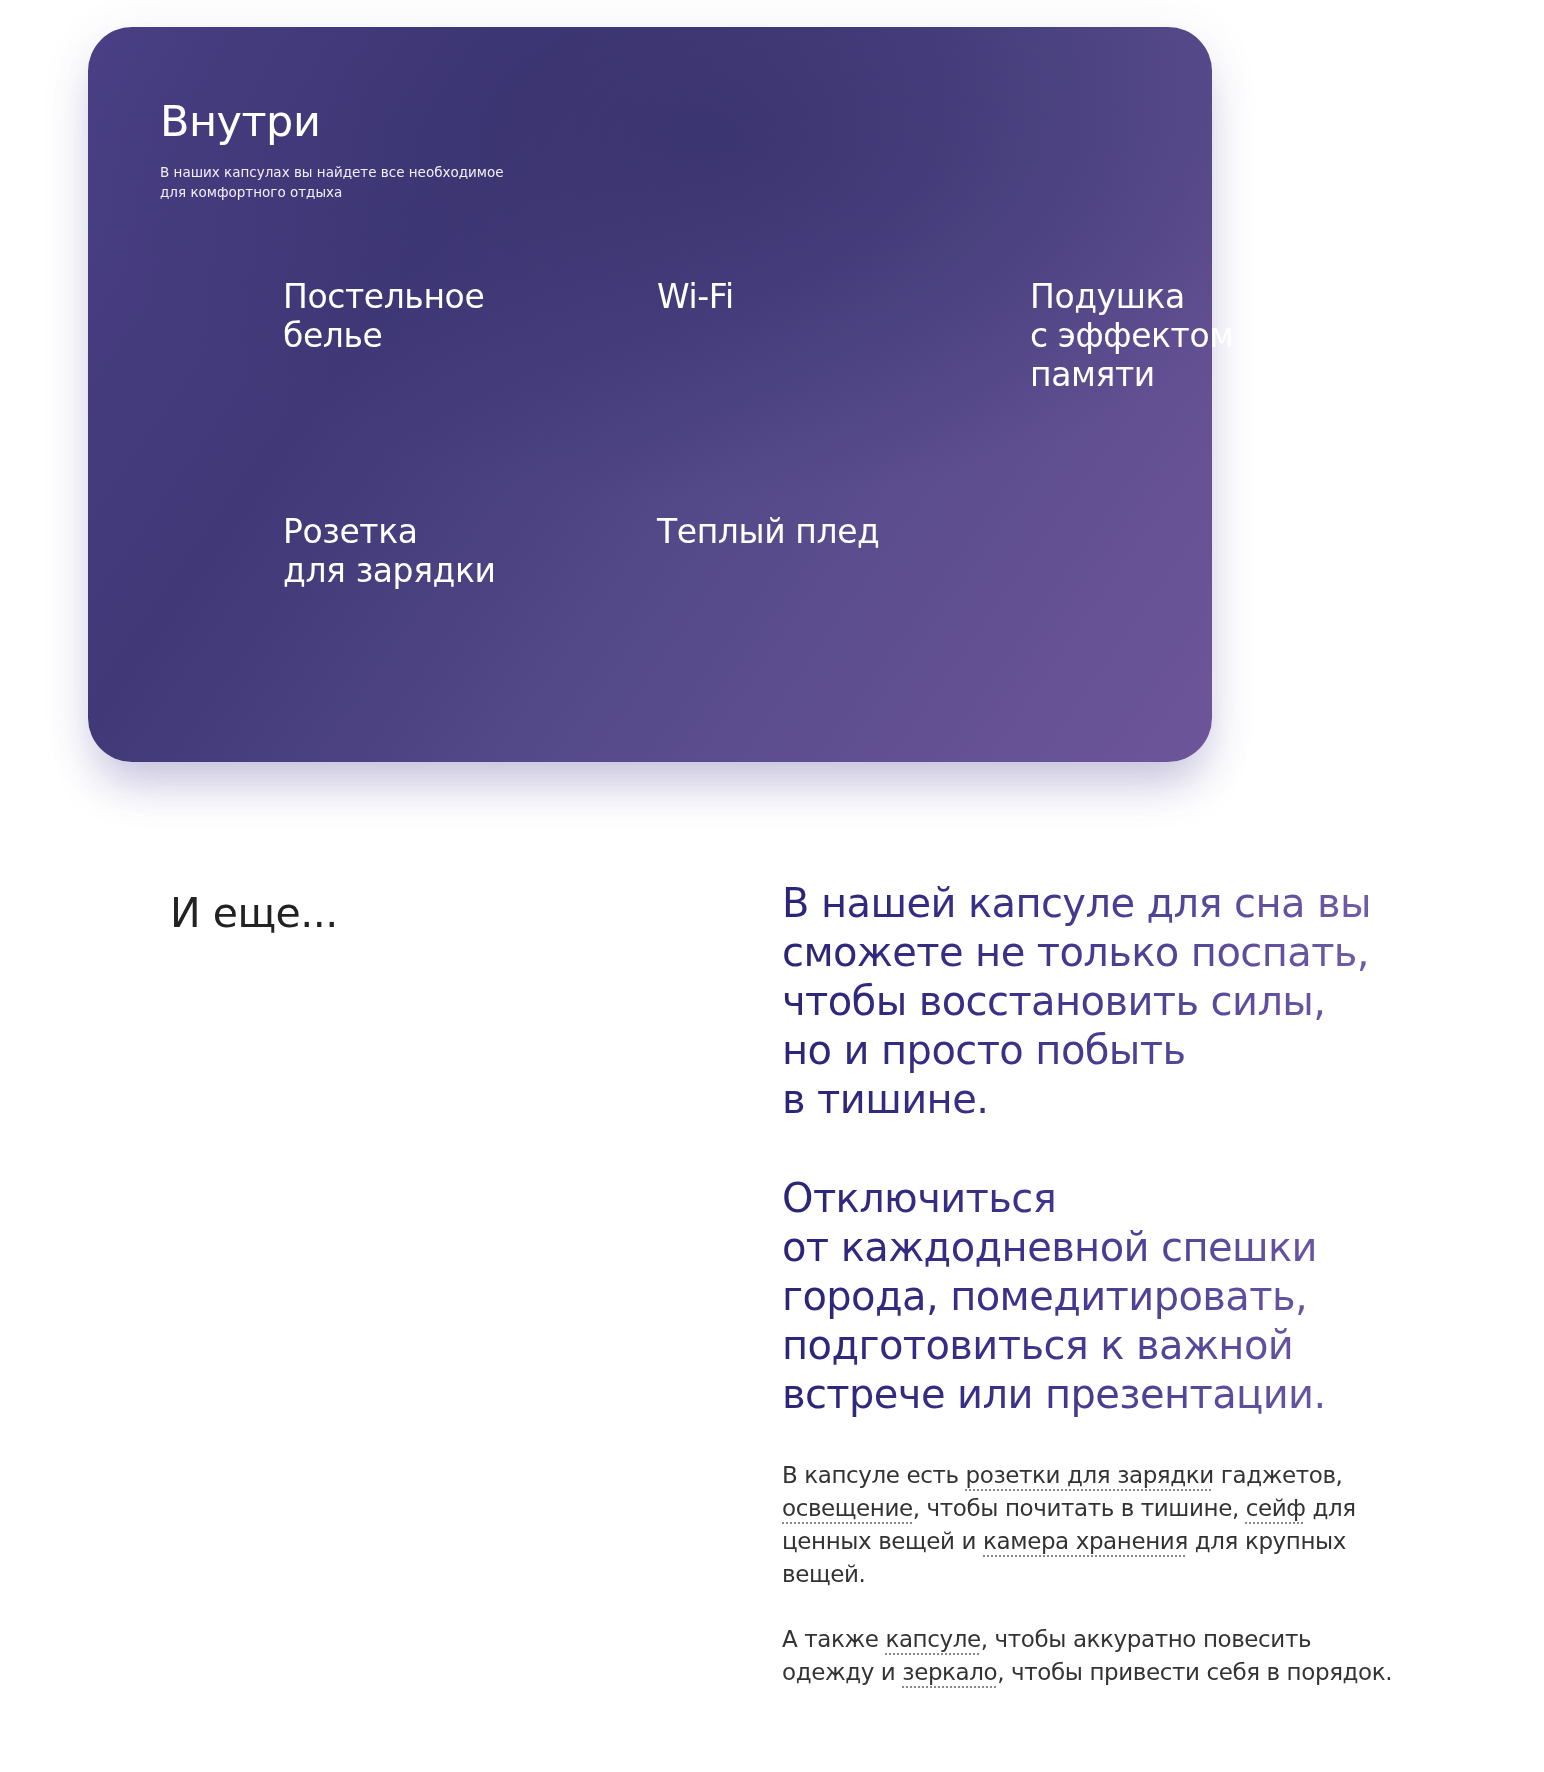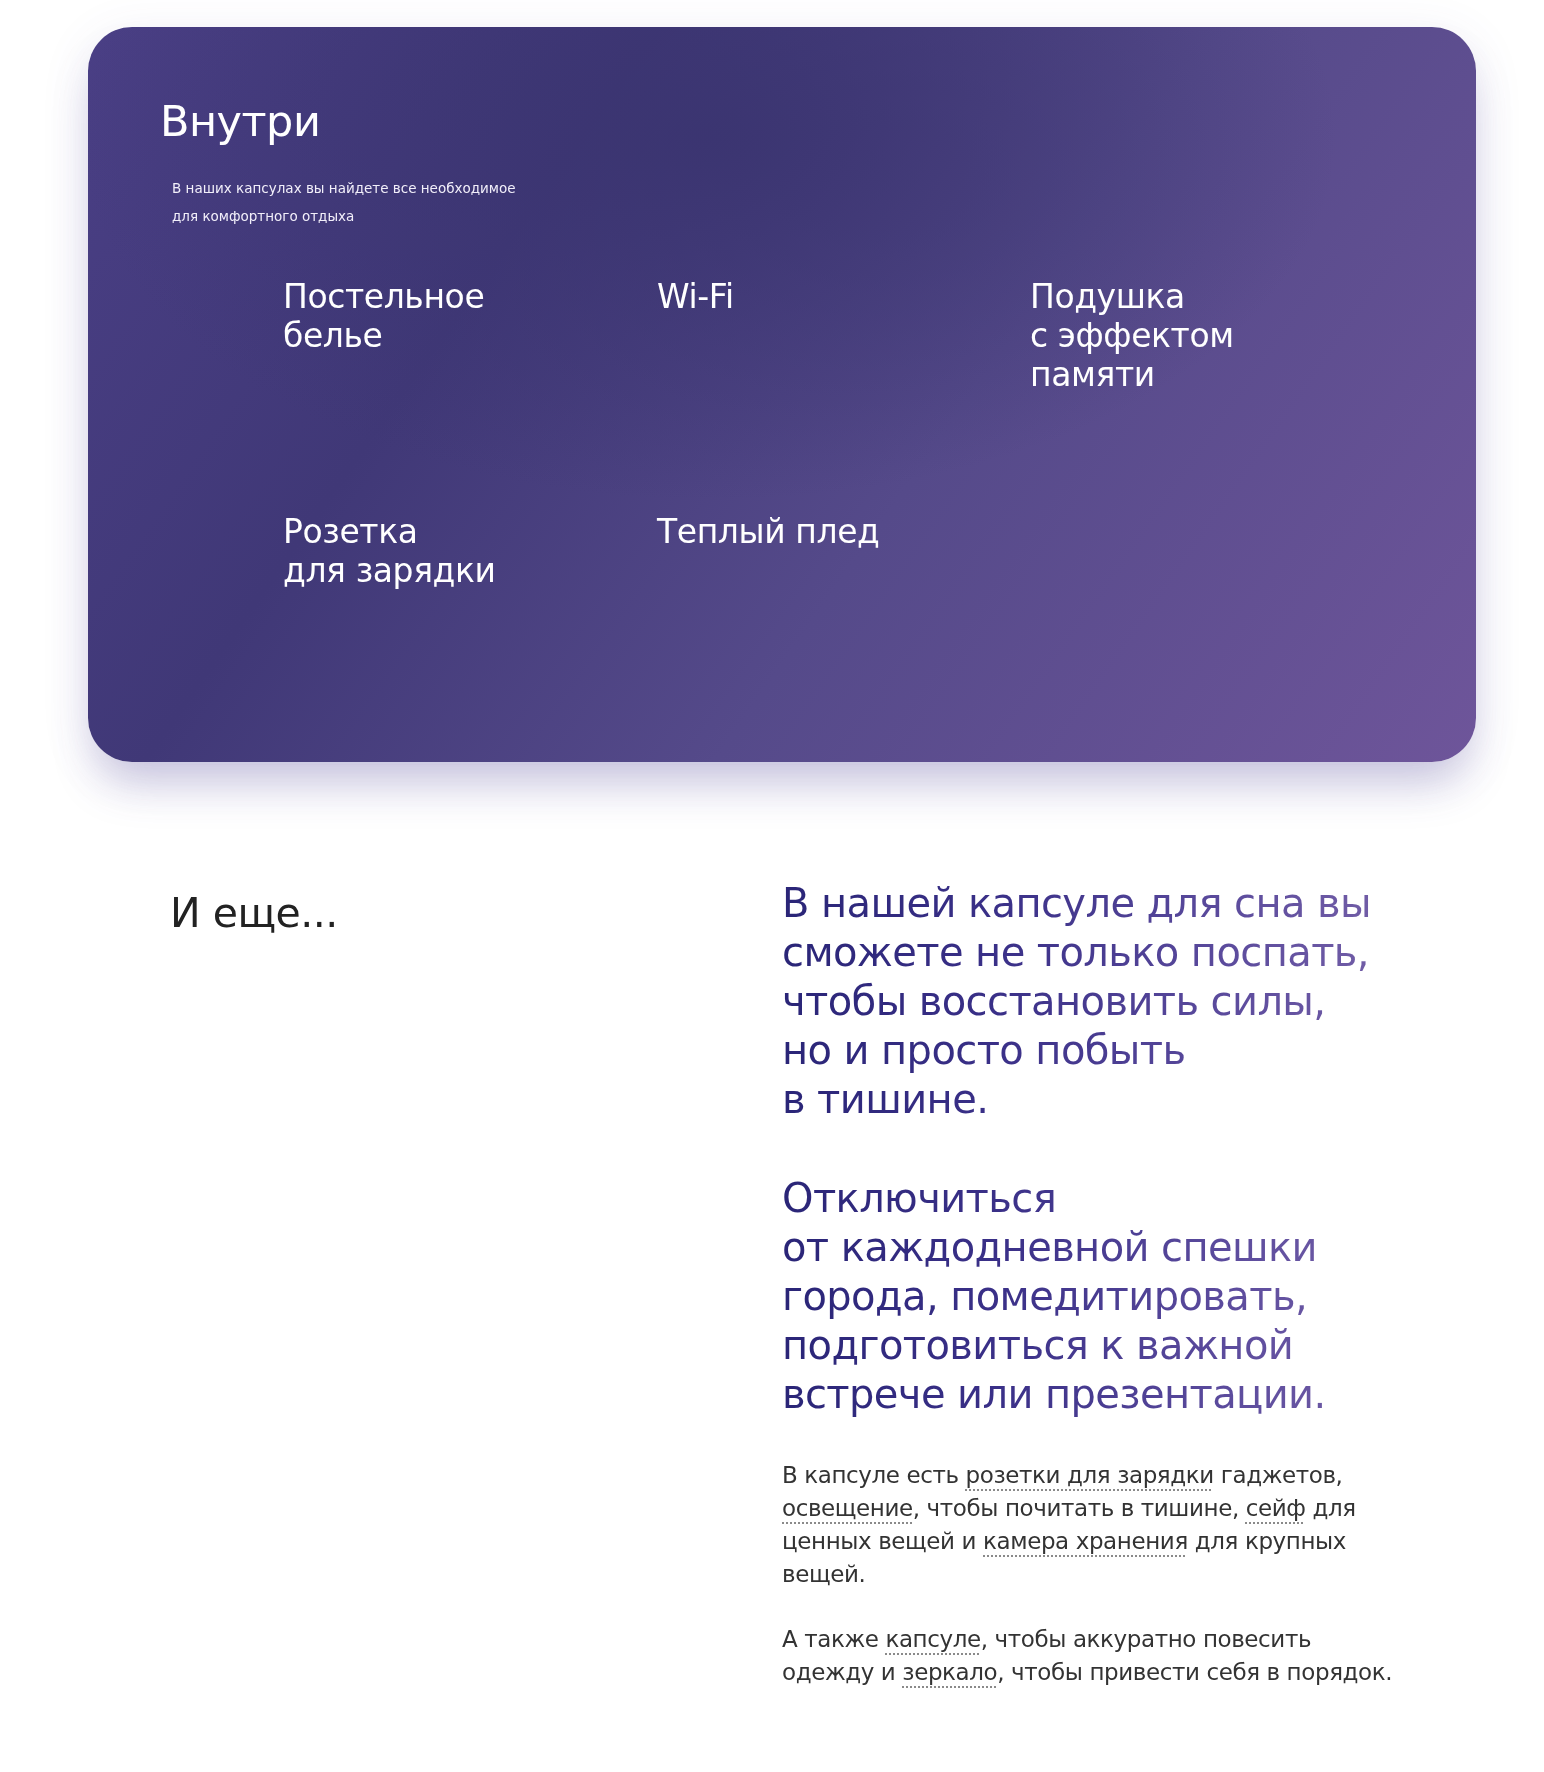--- a/index.html
+++ b/index.html
@@ -11,21 +11,21 @@
       width: 1544px;
       height: 1772px;
       position: relative;
       overflow: hidden;
       font-family: "DejaVu Sans", "Liberation Sans", sans-serif;
     }
     .card {
       position: absolute;
       left: 88px;
       top: 27px;
-      width: 1388px;
+      width: 1124px;
       height: 735px;
       border-radius: 44px;
       background:
         radial-gradient(ellipse 900px 520px at 620px 110px, rgba(58,52,112,0.9) 0%, rgba(58,52,112,0) 70%),
         linear-gradient(125deg, #4a3f85 0%, #403877 30%, #554a8a 60%, #6e559a 100%);
       box-shadow: 0 30px 45px -10px rgba(80, 70, 150, 0.28), 0 10px 50px rgba(90, 80, 160, 0.10);
       color: #ffffff;
     }
     .card-title {
       position: absolute;
@@ -36,22 +36,22 @@
       font-weight: normal;
       margin: 0;
       letter-spacing: -0.5px;
     }
     .card-subtitle {
       position: absolute;
       left: 72px;
       top: 135px;
       width: 360px;
       font-size: 13.5px;
-      line-height: 28px;
-      margin: 12px;
+      line-height: 20px;
+      margin: 0;
       color: #f2effa;
     }
     .features {
       position: absolute;
       left: 195px;
       top: 250px;
       width: 1120px;
       display: grid;
       grid-template-columns: 374px 373px 373px;
       grid-template-rows: 235px 200px;

